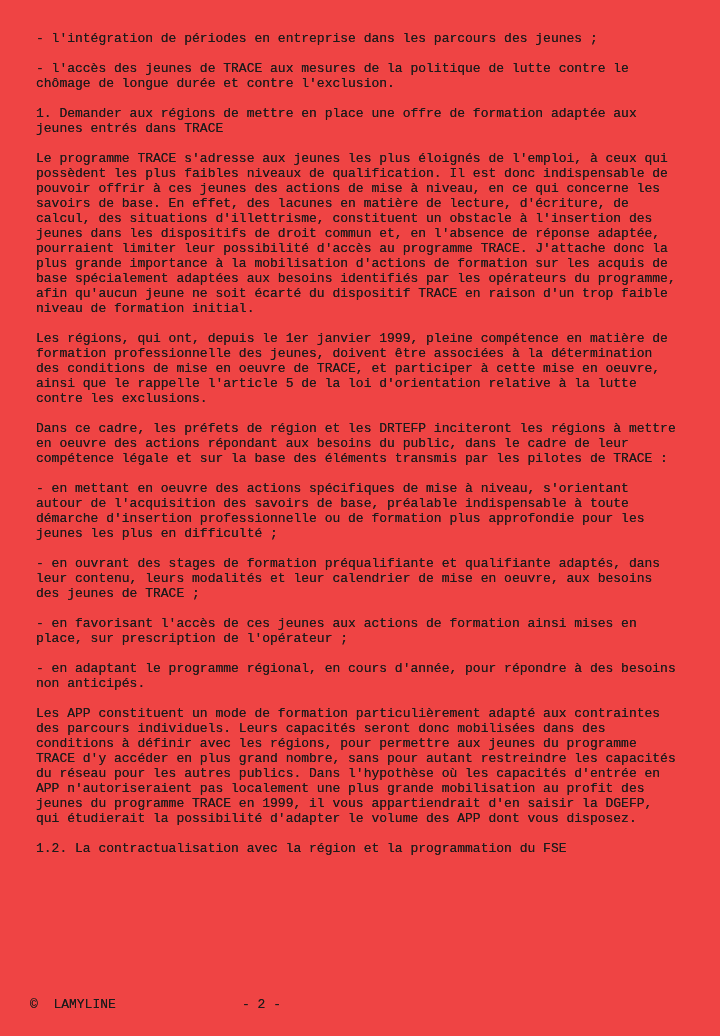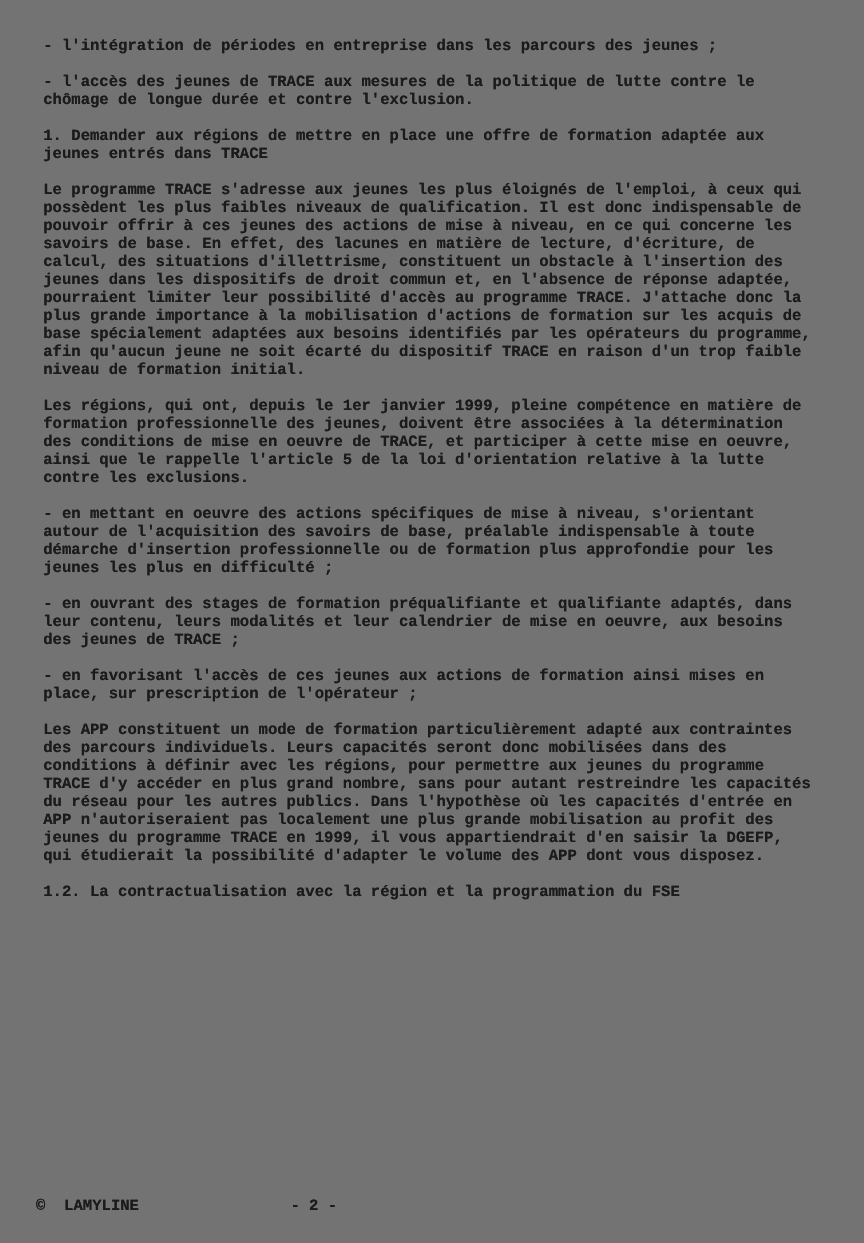--- a/index.html
+++ b/index.html
@@ -11,22 +11,21 @@
     width: 720px;
     height: 1036px;
     position: relative;
     overflow: hidden;
     font-family: "Liberation Mono", "DejaVu Sans Mono", monospace;
     color: #1b1b1b;
   }
   .page {
     position: absolute;
     inset: 0;
-    background: #737373;
-    font-weight: bold;
+    background: #ef4444;
   }
   .doc-body {
     position: absolute;
     top: 31px;
     left: 36px;
     right: 12px;
   }
   .doc-body p {
     margin: 0 0 15px 0;
     font-size: 13px;
@@ -78,29 +77,34 @@
 pourraient limiter leur possibilité d'accès au programme TRACE. J'attache donc la
 plus grande importance à la mobilisation d'actions de formation sur les acquis de
 base spécialement adaptées aux besoins identifiés par les opérateurs du programme,
 afin qu'aucun jeune ne soit écarté du dispositif TRACE en raison d'un trop faible
 niveau de formation initial.</p>
     <p>Les régions, qui ont, depuis le 1er janvier 1999, pleine compétence en matière de
 formation professionnelle des jeunes, doivent être associées à la détermination
 des conditions de mise en oeuvre de TRACE, et participer à cette mise en oeuvre,
 ainsi que le rappelle l'article 5 de la loi d'orientation relative à la lutte
 contre les exclusions.</p>
+    <p>Dans ce cadre, les préfets de région et les DRTEFP inciteront les régions à mettre
+en oeuvre des actions répondant aux besoins du public, dans le cadre de leur
+compétence légale et sur la base des éléments transmis par les pilotes de TRACE :</p>
     <p>- en mettant en oeuvre des actions spécifiques de mise à niveau, s'orientant
 autour de l'acquisition des savoirs de base, préalable indispensable à toute
 démarche d'insertion professionnelle ou de formation plus approfondie pour les
 jeunes les plus en difficulté ;</p>
     <p>- en ouvrant des stages de formation préqualifiante et qualifiante adaptés, dans
 leur contenu, leurs modalités et leur calendrier de mise en oeuvre, aux besoins
 des jeunes de TRACE ;</p>
     <p>- en favorisant l'accès de ces jeunes aux actions de formation ainsi mises en
 place, sur prescription de l'opérateur ;</p>
+    <p>- en adaptant le programme régional, en cours d'année, pour répondre à des besoins
+non anticipés.</p>
     <p>Les APP constituent un mode de formation particulièrement adapté aux contraintes
 des parcours individuels. Leurs capacités seront donc mobilisées dans des
 conditions à définir avec les régions, pour permettre aux jeunes du programme
 TRACE d'y accéder en plus grand nombre, sans pour autant restreindre les capacités
 du réseau pour les autres publics. Dans l'hypothèse où les capacités d'entrée en
 APP n'autoriseraient pas localement une plus grande mobilisation au profit des
 jeunes du programme TRACE en 1999, il vous appartiendrait d'en saisir la DGEFP,
 qui étudierait la possibilité d'adapter le volume des APP dont vous disposez.</p>
     <p>1.2. La contractualisation avec la région et la programmation du FSE</p>
   </div>

